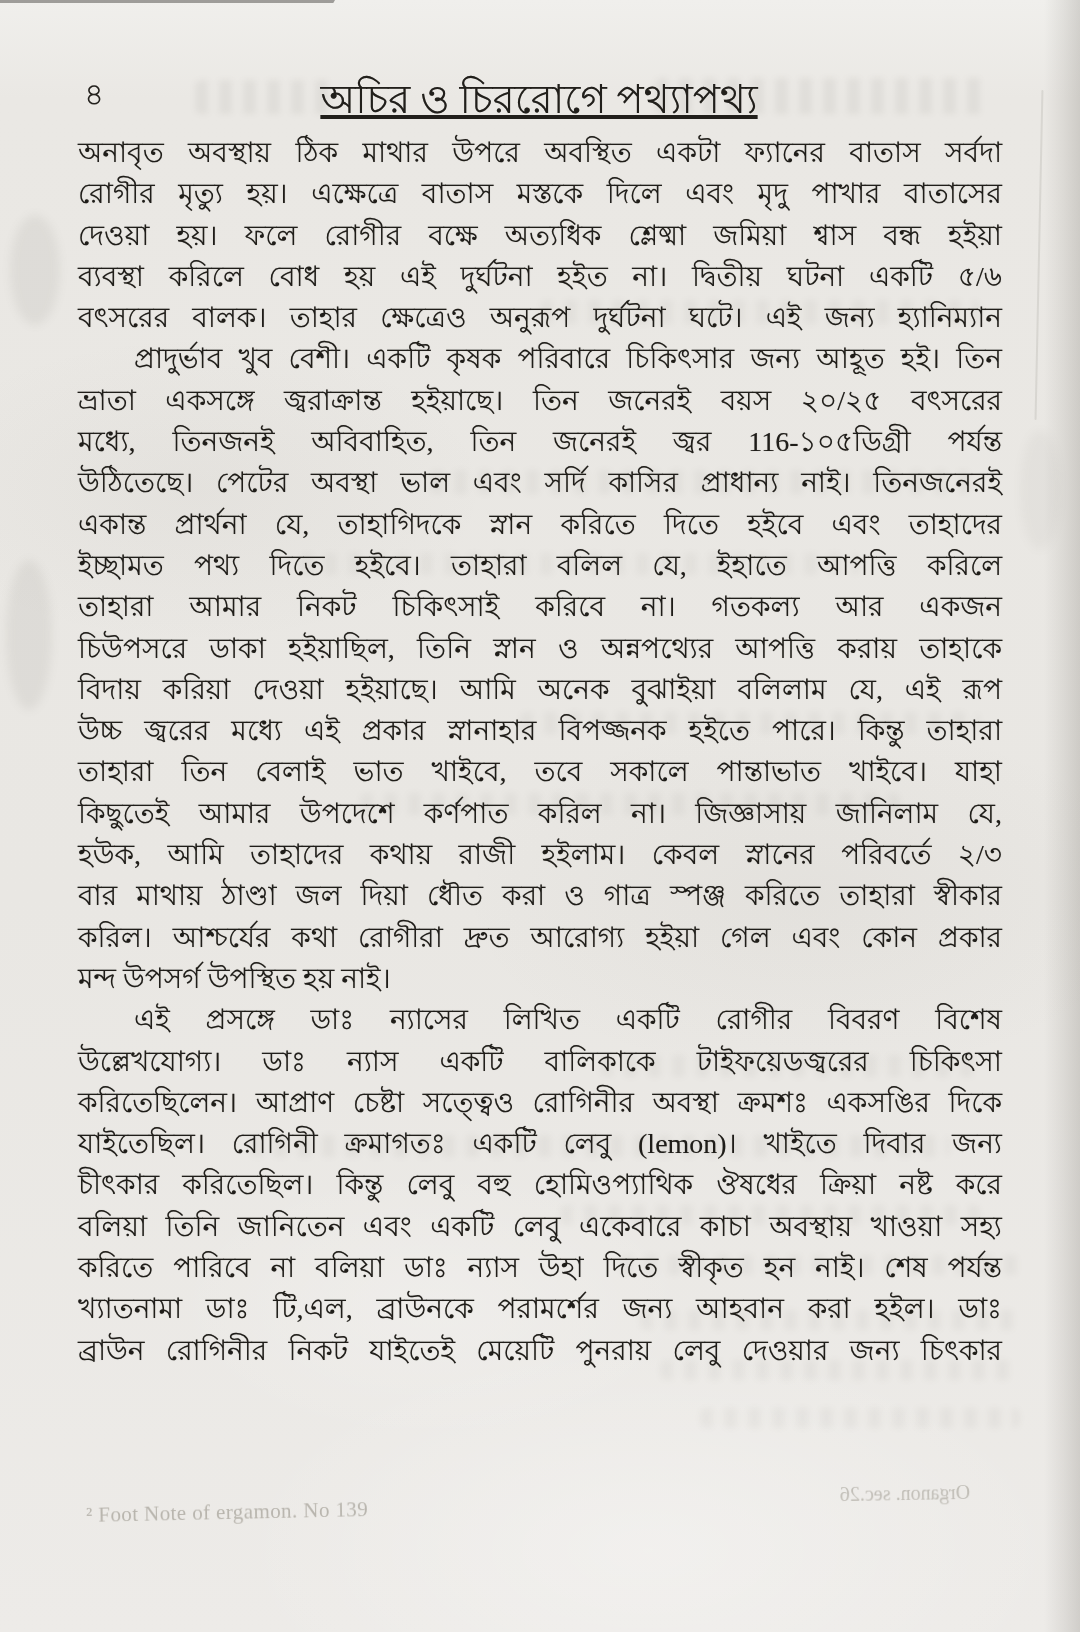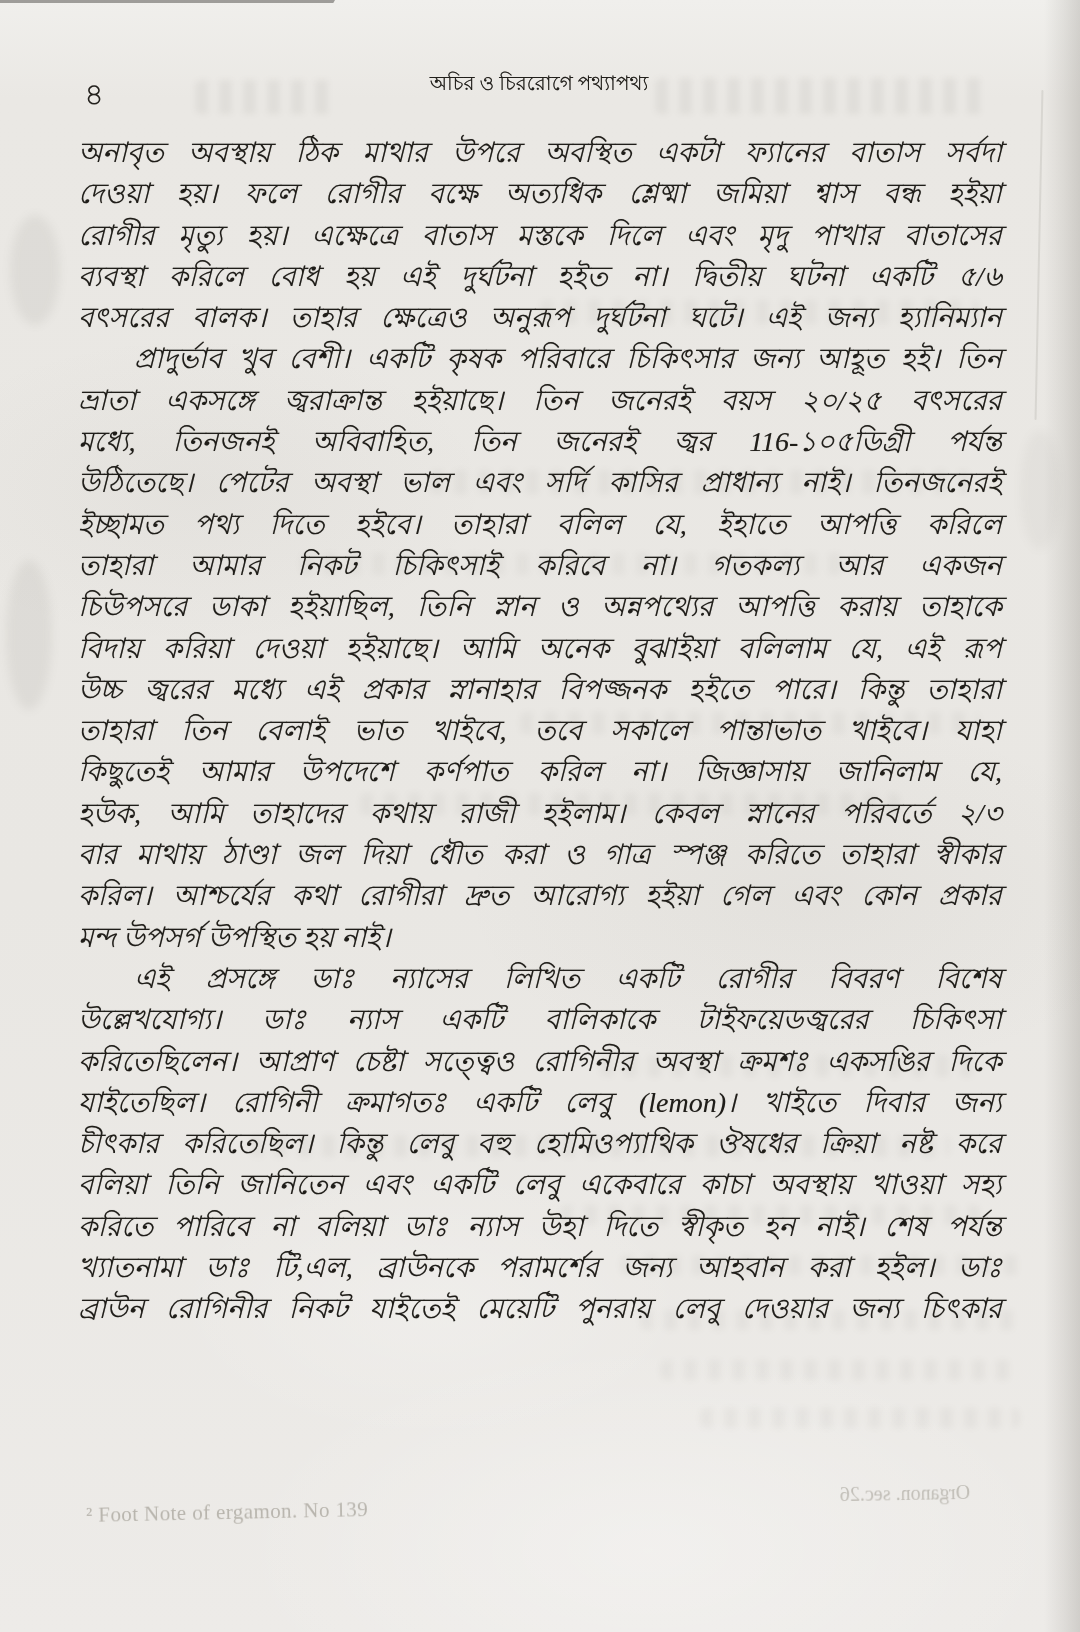--- a/index.html
+++ b/index.html
@@ -34,29 +34,29 @@
     position:absolute;top:0;left:0;width:335px;height:3px;
     background:#4c4a45;opacity:.5;transform:skewX(-30deg);transform-origin:left top;
   }
   .pageno{
     position:absolute;left:84px;top:70px;
     font-size:31px;color:#23211d;
     font-family:"Liberation Serif","DejaVu Serif",serif;
   }
   .header{
     position:absolute;left:78px;top:68px;width:922px;
-    text-align:center;font-size:20px;color:#211f1b;
+    text-align:center;font-size:40px;color:#211f1b;
     text-shadow:0 0 .6px rgba(20,18,14,.45);
     white-space:nowrap;
+    text-decoration:underline;
   }
   .body-text{
     position:absolute;left:78px;top:132px;width:924px;
     font-size:28px;color:#1f1d19;
     text-shadow:0 0 .7px rgba(25,22,16,.40);
-    font-style:italic;
   }
   .para{margin:0;}
   .line{
     height:41.3px;line-height:41.3px;
     text-align:justify;text-align-last:justify;
     white-space:normal;overflow:visible;
   }
   .line.end{text-align-last:left;}
   .para.indent .line:first-child{text-indent:56px;}
 
@@ -107,30 +107,31 @@
   <div class="ghost-blob" style="left:10px;top:215px;width:50px;height:110px;"></div>
   <div class="ghost-blob" style="left:6px;top:560px;width:46px;height:150px;"></div>
   <div class="ghost-blob" style="left:1020px;top:430px;width:40px;height:120px;opacity:.10;"></div>
 
   <div class="pageno">৪</div>
   <div class="header">অচির ও চিররোগে পথ্যাপথ্য</div>
 
   <div class="body-text" id="body-text">
       <div class="para">
         <div class="line">অনাবৃত অবস্থায় ঠিক মাথার উপরে অবস্থিত একটা ফ্যানের বাতাস সর্বদা</div>
+        <div class="line">রোগীর মৃত্যু হয়। এক্ষেত্রে বাতাস মস্তকে দিলে এবং মৃদু পাখার বাতাসের</div>
         <div class="line">দেওয়া হয়। ফলে রোগীর বক্ষে অত্যধিক শ্লেষ্মা জমিয়া শ্বাস বন্ধ হইয়া</div>
-        <div class="line">রোগীর মৃত্যু হয়। এক্ষেত্রে বাতাস মস্তকে দিলে এবং মৃদু পাখার বাতাসের</div>
         <div class="line">ব্যবস্থা করিলে বোধ হয় এই দুর্ঘটনা হইত না। দ্বিতীয় ঘটনা একটি ৫/৬</div>
         <div class="line">বৎসরের বালক। তাহার ক্ষেত্রেও অনুরূপ দুর্ঘটনা ঘটে। এই জন্য হ্যানিম্যান</div>
       </div>
       <div class="para indent">
         <div class="line">প্রাদুর্ভাব খুব বেশী। একটি কৃষক পরিবারে চিকিৎসার জন্য আহূত হই। তিন</div>
         <div class="line">ভ্রাতা একসঙ্গে জ্বরাক্রান্ত হইয়াছে। তিন জনেরই বয়স ২০/২৫ বৎসরের</div>
         <div class="line">মধ্যে, তিনজনই অবিবাহিত, তিন জনেরই জ্বর 116-১০৫ডিগ্রী পর্যন্ত</div>
         <div class="line">উঠিতেছে। পেটের অবস্থা ভাল এবং সর্দি কাসির প্রাধান্য নাই। তিনজনেরই</div>
+        <div class="line">একান্ত প্রার্থনা যে, তাহাগিদকে স্নান করিতে দিতে হইবে এবং তাহাদের</div>
         <div class="line">ইচ্ছামত পথ্য দিতে হইবে। তাহারা বলিল যে, ইহাতে আপত্তি করিলে</div>
         <div class="line">তাহারা আমার নিকট চিকিৎসাই করিবে না। গতকল্য আর একজন</div>
         <div class="line">চিউপসরে ডাকা হইয়াছিল, তিনি স্নান ও অন্নপথ্যের আপত্তি করায় তাহাকে</div>
         <div class="line">বিদায় করিয়া দেওয়া হইয়াছে। আমি অনেক বুঝাইয়া বলিলাম যে, এই রূপ</div>
         <div class="line">উচ্চ জ্বরের মধ্যে এই প্রকার স্নানাহার বিপজ্জনক হইতে পারে। কিন্তু তাহারা</div>
         <div class="line">তাহারা তিন বেলাই ভাত খাইবে, তবে সকালে পান্তাভাত খাইবে। যাহা</div>
         <div class="line">কিছুতেই আমার উপদেশে কর্ণপাত করিল না। জিজ্ঞাসায় জানিলাম যে,</div>
         <div class="line">হউক, আমি তাহাদের কথায় রাজী হইলাম। কেবল স্নানের পরিবর্তে ২/৩</div>
         <div class="line">বার মাথায় ঠাণ্ডা জল দিয়া ধৌত করা ও গাত্র স্পঞ্জ করিতে তাহারা স্বীকার</div>
         <div class="line">করিল। আশ্চর্যের কথা রোগীরা দ্রুত আরোগ্য হইয়া গেল এবং কোন প্রকার</div>

